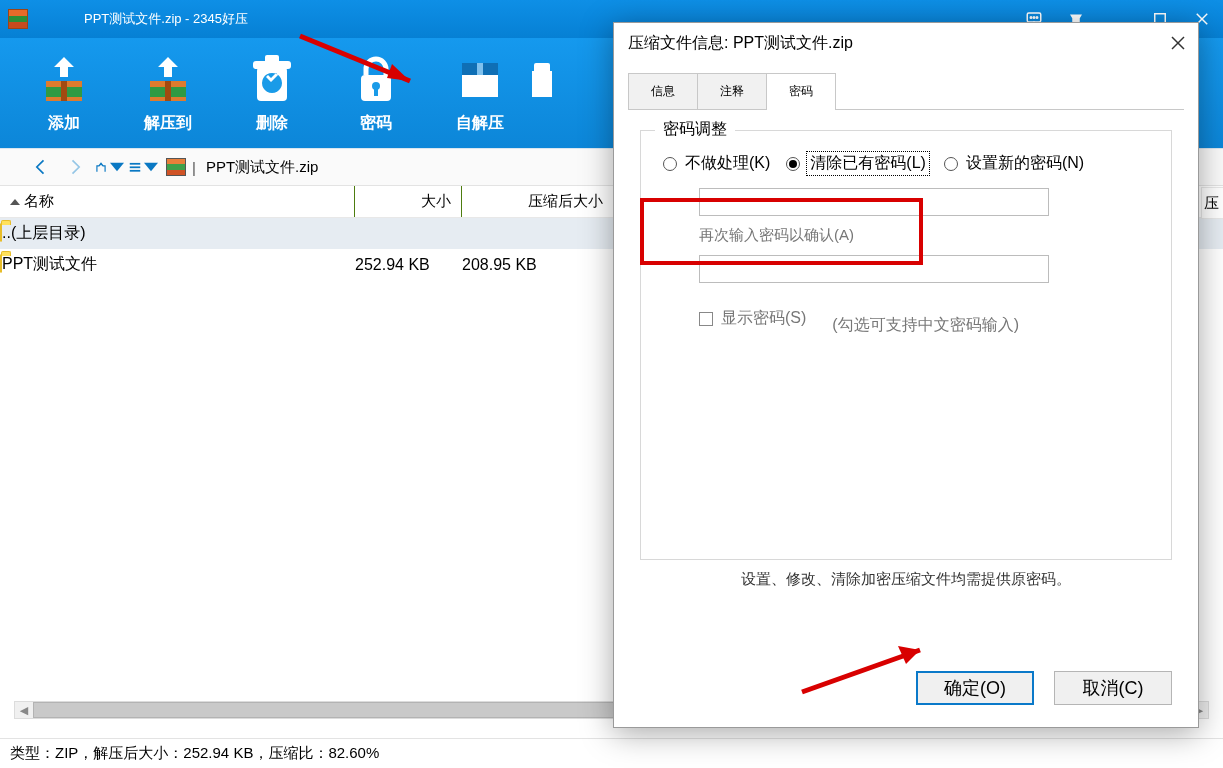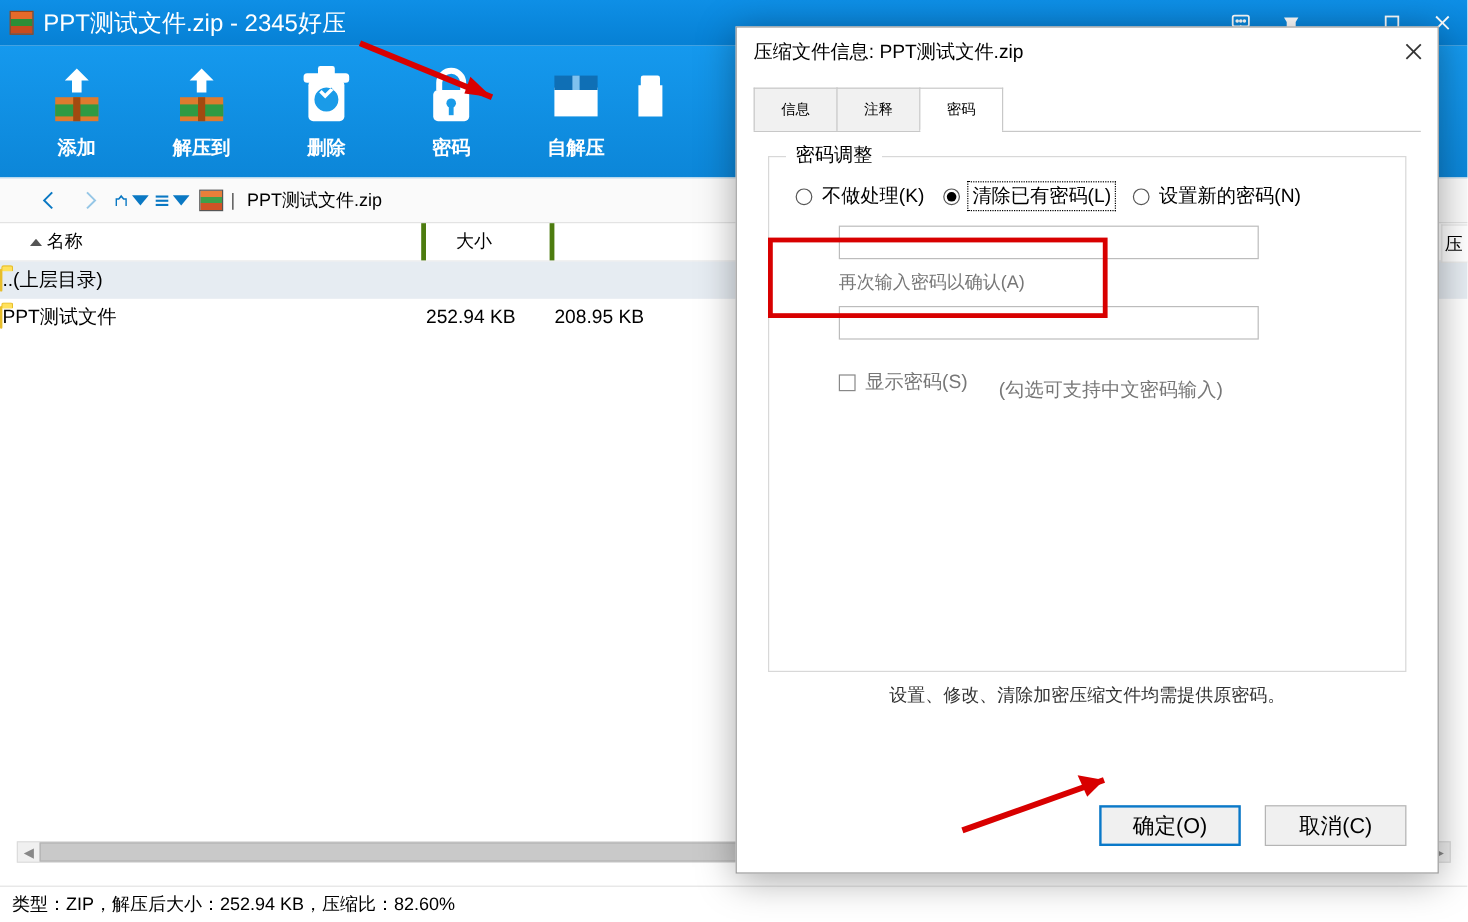--- a/index.html
+++ b/index.html
@@ -1,19 +1,19 @@
 <!DOCTYPE html>
 <html><head>
 <meta charset="utf-8">
 <style>
 * { margin:0; padding:0; box-sizing:border-box; font-family:"Microsoft YaHei","Segoe UI",Arial,sans-serif; }
 body { width:1223px; height:768px; background:#fff; position:relative; overflow:hidden; }
 
 
-.titlebar { height:38px; background:linear-gradient(#0e8fe6,#0680d4); display:flex; align-items:center; color:#fff; font-size:20px; padding-left:8px; position:relative; }
+.titlebar { height:38px; background:linear-gradient(#0e8fe6,#0680d4); display:flex; align-items:center; color:#fff; font-size:13px; padding-left:8px; position:relative;gap:48px; }
 .titlebar .app-icon { width:20px; height:20px; margin-right:8px; background:linear-gradient(#e76a2a 33%, #2c8e37 33% 66%, #c74b1e 66%); border:1px solid #9b4516; }
 .titlebar-right { position:absolute; right:0; top:0; display:flex; height:100%; }
 .tbtn { width:42px; height:38px; display:flex; align-items:center; justify-content:center; color:#fff; cursor:pointer; }
 .tbtn svg { width:18px; height:18px; }
 
 
 .toolbar { height:110px; background:linear-gradient(#1599ee,#0c86d8); display:flex; align-items:center; color:#fff; padding:0 12px; }
 .tool { width:104px; height:100%; display:flex; flex-direction:column; align-items:center; justify-content:center; gap:8px; cursor:pointer; position:relative; }
 .tool .ticon { width:56px; height:52px; display:flex; align-items:center; justify-content:center; }
 .tool .tlabel { font-size:16px;font-weight:bold; }
@@ -25,24 +25,24 @@
 .navbtn { width:30px; height:28px; display:flex; align-items:center; justify-content:center; cursor:pointer; color:#0a78c3; }
 .navbtn svg{ width:20px; height:20px; }
 .pathfield { flex:1; display:flex; align-items:center; gap:6px; margin-left:4px; }
 .path-icon { width:20px; height:18px; background:linear-gradient(#e87f3a 33%,#3ea04a 33% 66%,#d05326 66%); border:1px solid #555; }
 .pathfield span.sep{ color:#555; margin-right:4px; }
 .pathfield span.fn { color:#000; }
 
 
 .list { height:533px; position:relative; }
 .cols { display:flex; height:32px; border-bottom:1px solid #e8e8e8; font-size:15px; align-items:center; }
-.cols div { padding:0 25px; border-right:4px solid #4d7c0f; height:100%; display:flex; align-items:center; }
+.cols div { padding:0 10px; border-right:1px solid #4d7c0f; height:100%; display:flex; align-items:center; }
 .c-name { flex:0 0 355px; gap:4px; }
 .c-name svg{ width:10px; height:10px; }
-.c-size { flex:0 0 107px; }
+.c-size { flex:0 0 107px; justify-content:flex-end; }
 .c-csize{ flex:0 0 152px; justify-content:flex-end; }
 .rows { font-size:16px; }
 .row { display:flex; height:31px; align-items:center; }
 .row.sel { background:#e6ecf2; }
 .row .c-name { gap:8px; }
 .row .c-size, .row .c-csize { border-right:none; }
 .folder-ico { width:20px; height:16px; background:linear-gradient(#fff1a3,#ffe15c); border:1px solid #e7bd2a; border-radius:2px; position:relative; }
 .folder-ico::before{ content:""; position:absolute; top:-4px; left:0; width:8px; height:4px; background:#ffe15c; border:1px solid #e7bd2a; border-bottom:none; border-radius:2px 2px 0 0; }
 .list .scroll-h { position:absolute; left:14px; right:14px; bottom:0; height:18px; border:1px solid #dcdcdc; background:#f0f0f0; display:flex; align-items:center; }
 .scroll-h .arrow{ width:18px; text-align:center; color:#888; font-size:11px; }
@@ -235,20 +235,23 @@
 <div class="list">
   <div class="cols">
     <div class="c-name">
       <svg viewBox="0 0 10 10">
           <polygon points="0,8 10,8 5,2" fill="#555"></polygon>
         </svg>
       <span>名称</span>
     </div>
     <div class="c-size">
         <span>大小</span>
+      </div>
+    <div class="c-csize">
+        <span>压缩后大小</span>
       </div>
   </div>
   <div class="rows">
     <div class="row sel">
       <div class="c-name"><span class="folder-ico"></span><span>..(上层目录)</span></div>
       <div class="c-size"></div>
       <div class="c-csize"></div>
     </div>
     <div class="row">
       <div class="c-name"><span class="folder-ico"></span><span>PPT测试文件</span></div>

